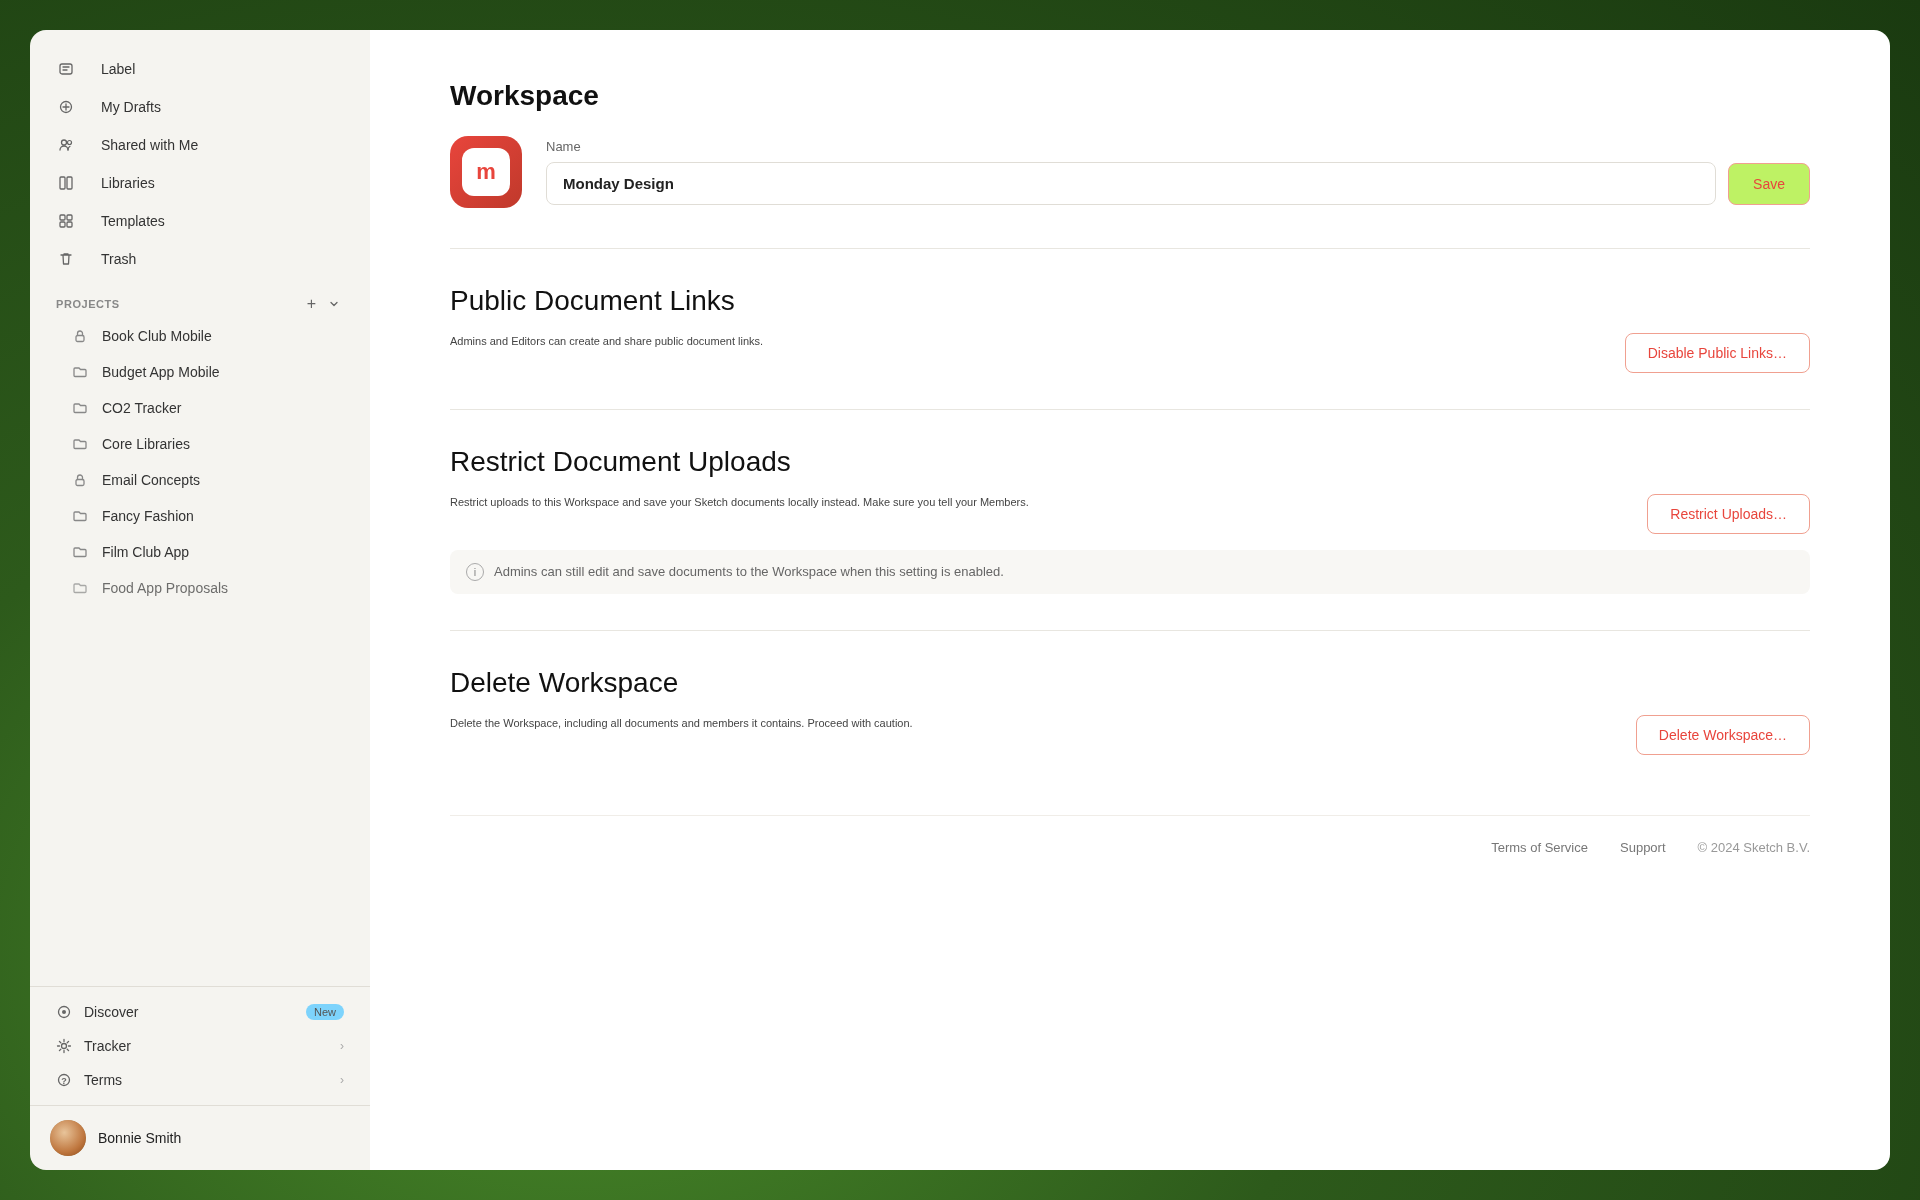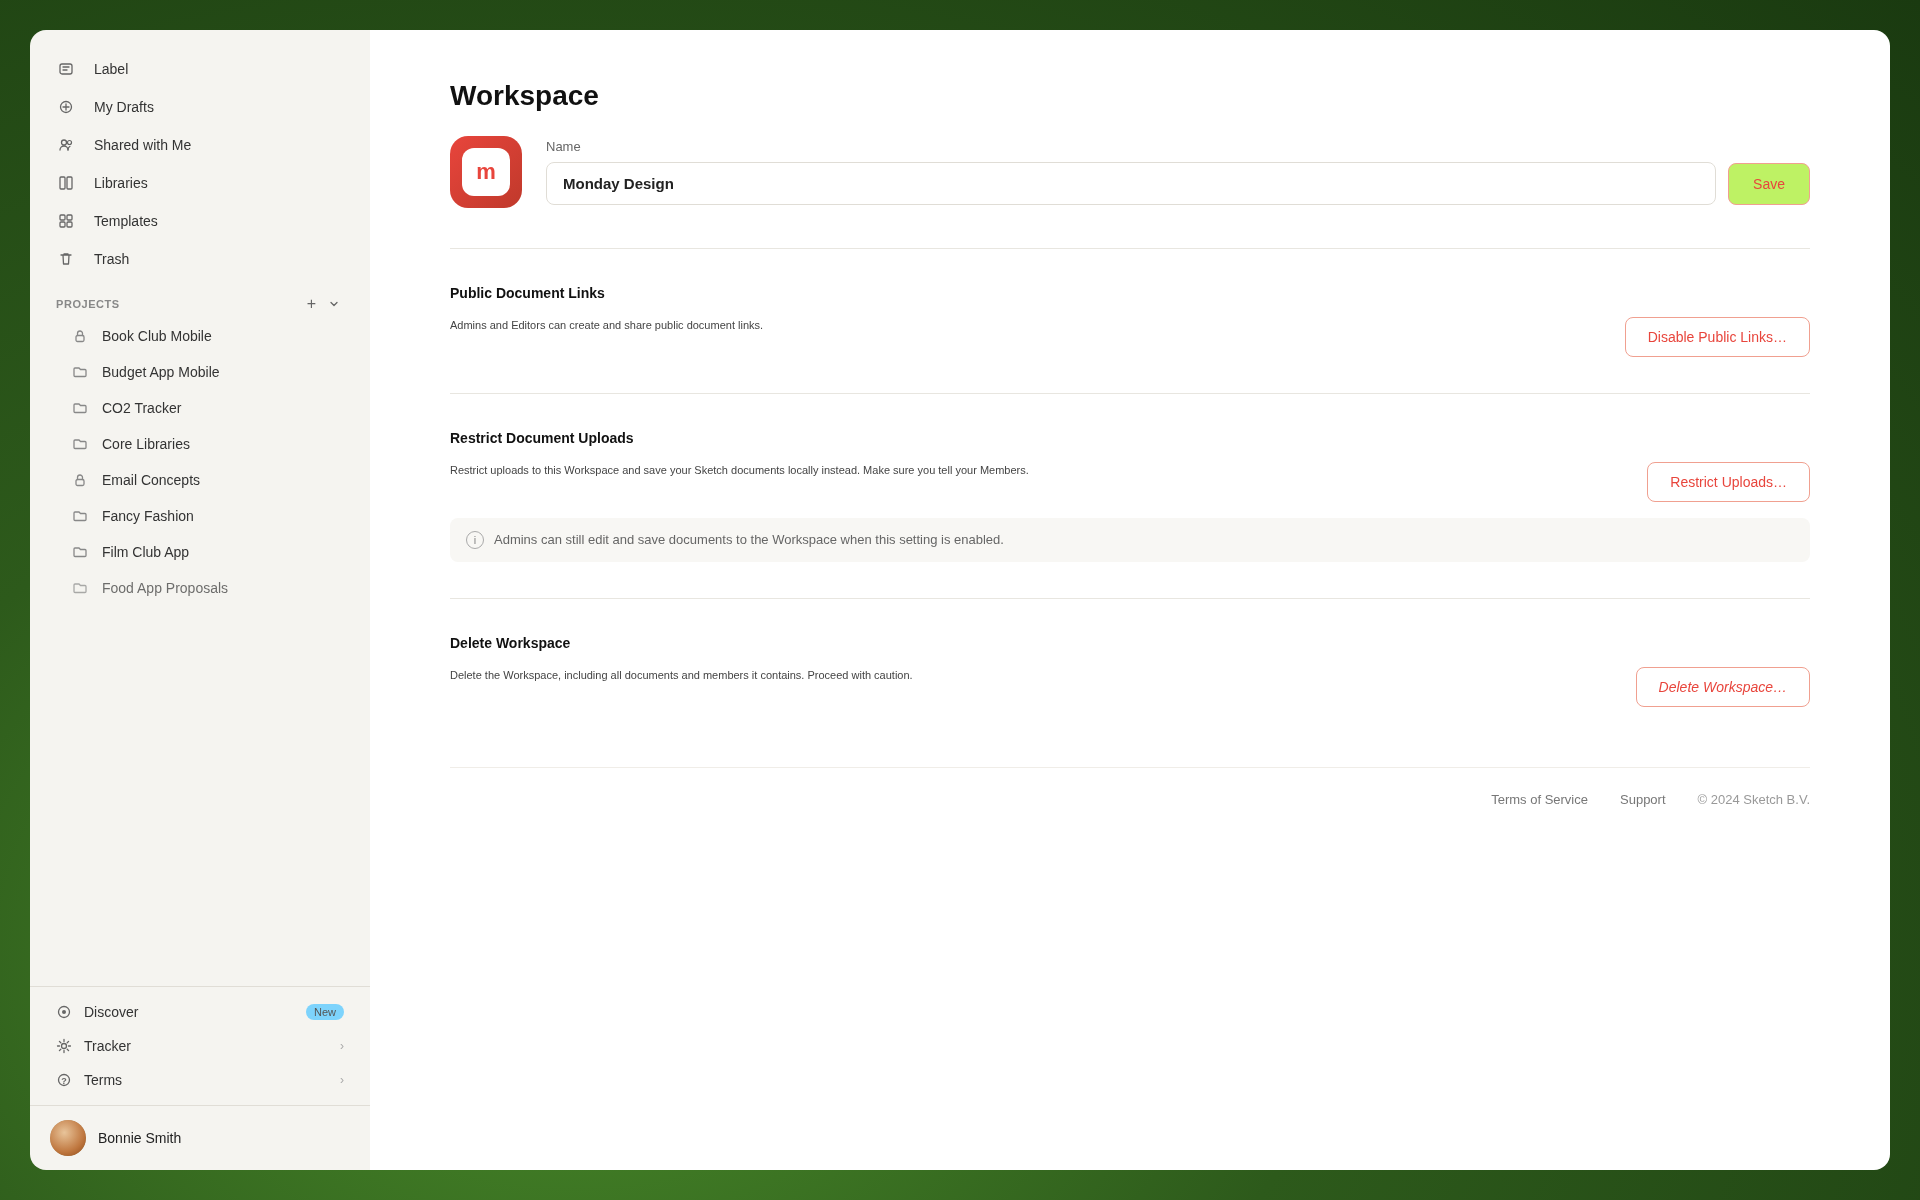--- a/index.html
+++ b/index.html
@@ -45,21 +45,21 @@
 
     .sidebar-nav {
       flex: 1;
       overflow-y: auto;
       padding: 0 12px;
     }
 
     .nav-item {
       display: flex;
       align-items: center;
-      gap: 18px;
+      gap: 25px;
       padding: 9px 14px;
       border-radius: 8px;
       cursor: pointer;
       color: #333;
       font-size: 14px;
       font-weight: 400;
     }
 
     .nav-item .nav-icon {
       width: 20px;
@@ -300,22 +300,22 @@
       background: #e8e6e0;
       margin: 36px 0;
     }
 
     
     .settings-section {
       margin-bottom: 0;
     }
 
     .settings-section-title {
-      font-size: 14px;
-      font-weight: 700;
+      font-size: 28px;
+      font-weight: 400;
       color: #111;
       margin-bottom: 16px;
     }
 
     .settings-row {
       display: flex;
       align-items: flex-start;
       justify-content: space-between;
       gap: 40px;
     }
@@ -336,21 +336,20 @@
       font-size: 14px;
       font-weight: 500;
       cursor: pointer;
       white-space: nowrap;
       flex-shrink: 0;
     }
 
     .action-btn.danger {
       border-color: #f0a090;
       color: #e8453c;
-      font-style: italic;
     }
 
     
     .info-box {
       display: flex;
       align-items: flex-start;
       gap: 10px;
       background: #f8f7f4;
       border-radius: 8px;
       padding: 12px 16px;

